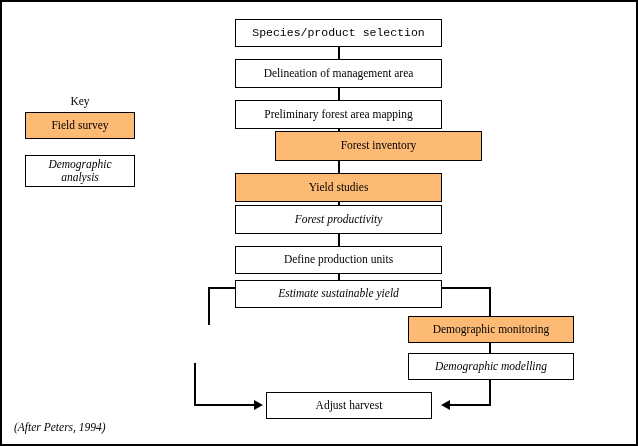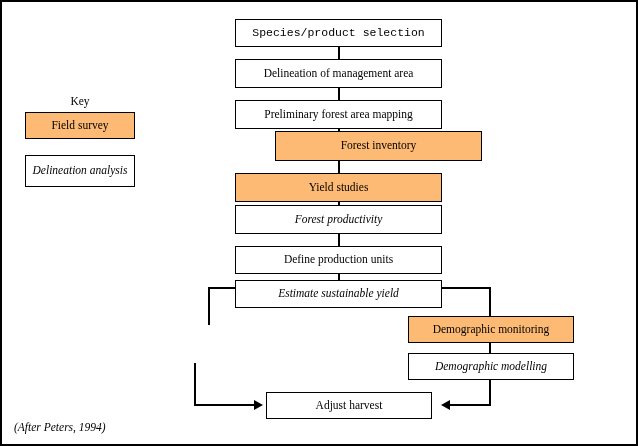--- a/index.html
+++ b/index.html
@@ -86,21 +86,21 @@
 </head>
 <body>
 
 <div id="figure">
 
   <div id="key-title">Key</div>
   <div class="node shaded" style="left:23px; top:110px; width:110px; height:27px;">
     <span>Field survey</span>
   </div>
   <div class="node italic" style="left:23px; top:153px; width:110px; height:32px;">
-    <span>Delineation analysis</span>
+    <span>Demographic analysis</span>
   </div>
 
   <div class="line vline" style="left:336px; top:45px;  height:12px;"></div>
   <div class="line vline" style="left:336px; top:86px;  height:12px;"></div>
   <div class="line vline" style="left:336px; top:127px; height:12px;"></div>
   <div class="line vline" style="left:336px; top:159px; height:12px;"></div>
   <div class="line vline" style="left:336px; top:200px; height:11px;"></div>
   <div class="line vline" style="left:336px; top:232px; height:12px;"></div>
   <div class="line vline" style="left:336px; top:272px; height:12px;"></div>
 

